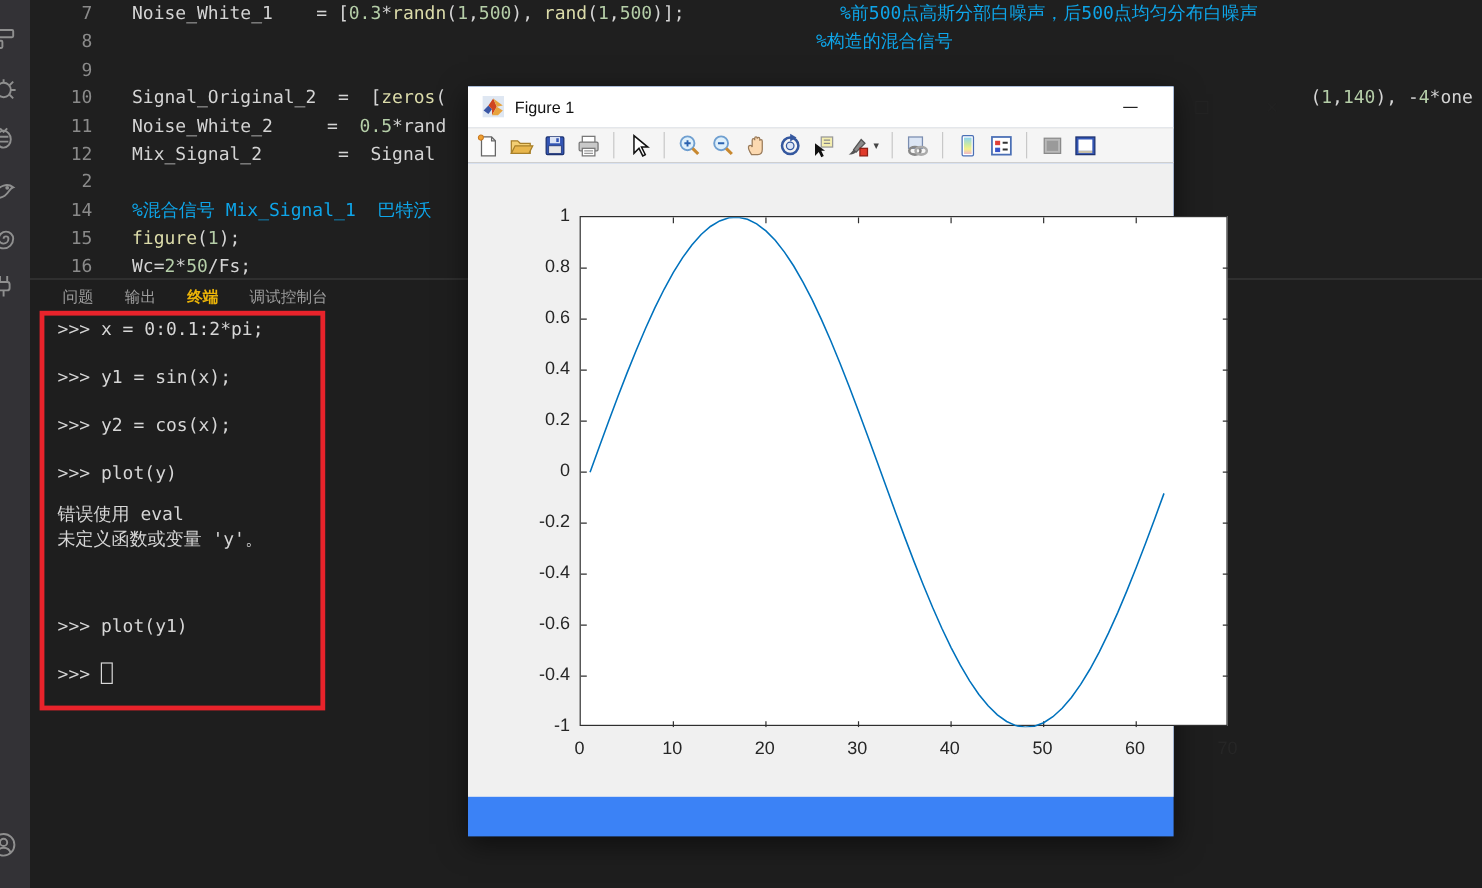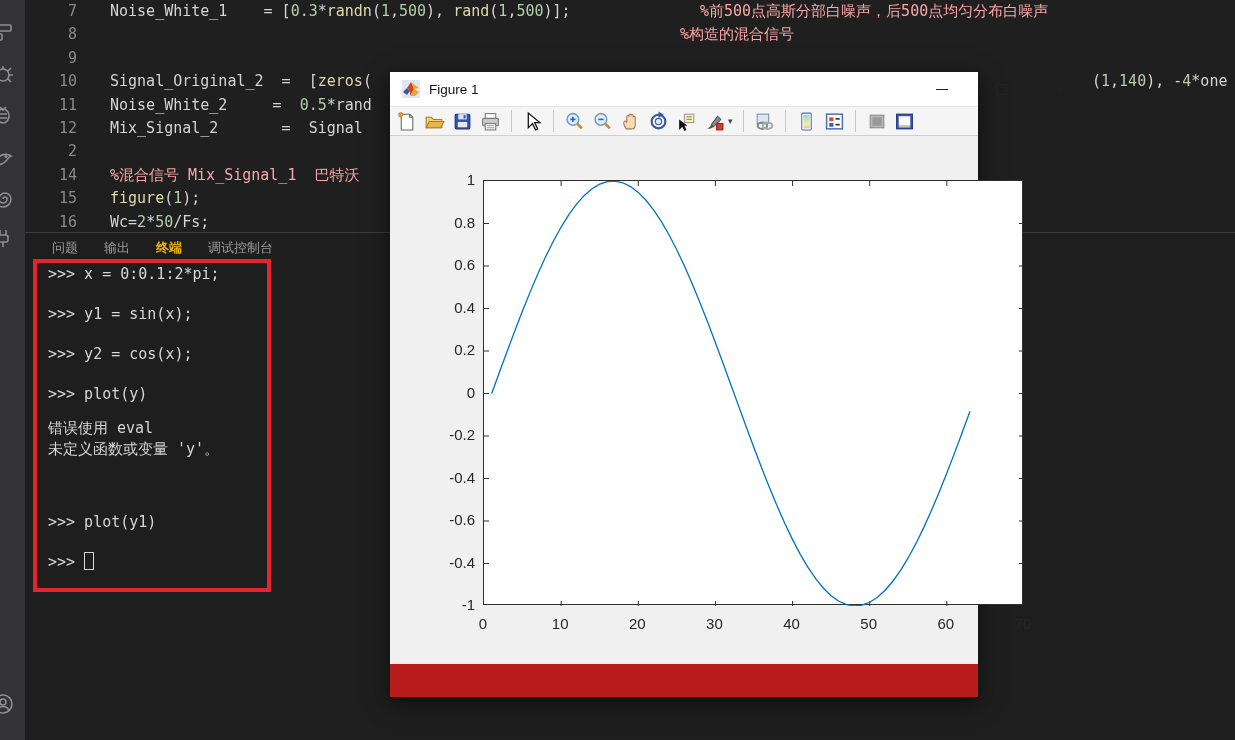--- a/index.html
+++ b/index.html
@@ -17,21 +17,21 @@
   .editor { position:absolute; left:25px; top:0; width:1210px; height:232px;
             background:#1f1f1f; overflow:hidden; z-index:1;
             font-family:"DejaVu Sans Mono", monospace; font-size:15px; }
   .code-line { position:relative; height:23.4px; line-height:23.4px; white-space:pre; }
   .line-num { display:inline-block; width:52px; text-align:right; color:#8a8a8a; padding-right:0; }
   .code-text { margin-left:33px; }
   .abs-seg { position:absolute; top:0; white-space:pre; }
   .tk-id  { color:#d4d4d4; }
   .tk-num { color:#b5cea8; }
   .tk-fn  { color:#dcdcaa; }
-  .tk-cmt { color:#fca5a5;text-align:right; }
+  .tk-cmt { color:#0ea5e9;text-align:right; }
 
   
   .panel { position:absolute; left:25px; top:232px; width:1210px; height:508px;
            background:#1e1e1e; border-top:1px solid #3c3c3c; z-index:1; }
   .panel-tabs { display:flex; gap:26px; padding:6px 0 0 27px; height:28px;
                 font-size:13px; color:#9d9d9d; }
   .panel-tab { cursor:pointer; }
   .panel-tab.active { color:#eab308; font-weight:bold; }
 
   .red-box { position:absolute; left:8px; top:26px; width:238px; height:333px;
@@ -42,21 +42,21 @@
   .tl.cmd-first { margin-top:1px; }
   .tl.cmd  { margin-top:19px; }
   .tl.out-first { margin-top:13px; }
   .tl.out  { margin-top:0; }
   .tl.cmd-xl { margin-top:52px; }
   .cursor-box { display:inline-block; width:10px; height:18px;
                 border:1.5px solid #d8d8d8; vertical-align:-3px; }
 
   
   .fig-window { position:absolute; left:390px; top:72px; width:588px; height:625px;
-                background:#b91c1c; z-index:10;
+                background:#3b82f6; z-index:10;
                 box-shadow:0 6px 22px rgba(0,0,0,0.55); }
   .fig-titlebar { position:relative; height:34px; background:#ffffff;
                   display:flex; align-items:center; }
   .matlab-icon { width:18px; height:18px; margin-left:12px; }
   .fig-title { margin-left:9px; font-size:13.5px; color:#111; }
   .win-btn { position:absolute; top:6px; width:30px; height:22px; display:flex;
              align-items:center; justify-content:center; cursor:pointer; }
   .btn-min { left:537px; } .btn-max { left:596px; } .btn-close { left:655px; }
   .glyph-min { width:12px; height:0; border-top:1.5px solid #222; }
   .glyph-max { width:11px; height:11px; border:1.5px solid #222; }

